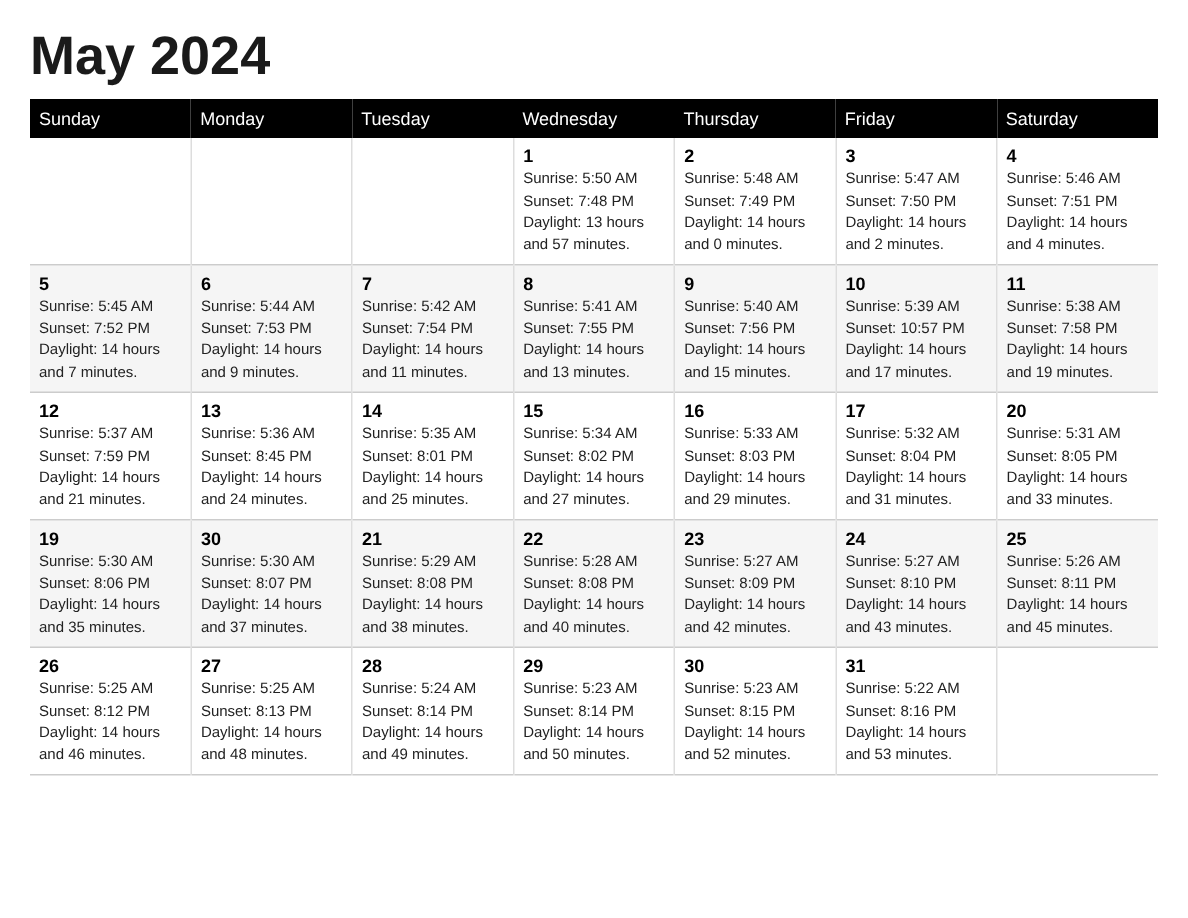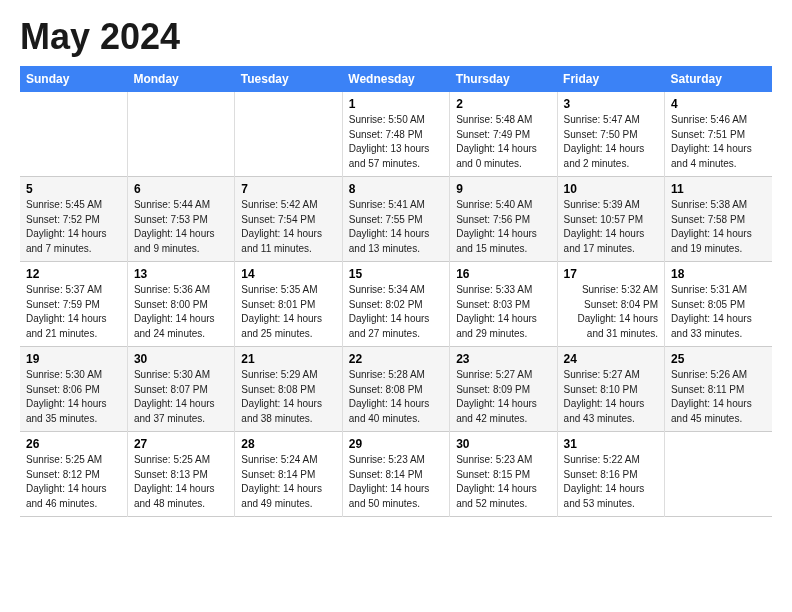--- a/index.html
+++ b/index.html
@@ -58,23 +58,23 @@
       font-size: 15px;
       color: #444;
       margin-top: 2px;
     }
     table {
       width: 100%;
       border-collapse: collapse;
       font-size: 11px;
     }
     thead tr th {
-      background-color: #3b82f6;
+      background-color: #000000;
       color: #fff;
-      font-weight: bold;
+      font-weight: normal;
       text-align: left;
       padding: 6px 6px;
       font-size: 12px;
     }
     tbody tr {
       border-bottom: 1px solid #ccc;
     }
     tbody tr:nth-child(even) {
       background: #f5f5f5;
     }
@@ -211,21 +211,21 @@
         <td>
           <div class="day-num">12</div>
           <div class="day-info" style="white-space: pre-line;">Sunrise: 5:37 AM
 Sunset: 7:59 PM
 Daylight: 14 hours
 and 21 minutes.</div>
         </td>
         <td>
           <div class="day-num">13</div>
           <div class="day-info" style="white-space: pre-line;">Sunrise: 5:36 AM
-Sunset: 8:00 PM
+Sunset: 8:45 PM
 Daylight: 14 hours
 and 24 minutes.</div>
         </td>
         <td>
           <div class="day-num">14</div>
           <div class="day-info" style="white-space: pre-line;">Sunrise: 5:35 AM
 Sunset: 8:01 PM
 Daylight: 14 hours
 and 25 minutes.</div>
         </td>
@@ -238,27 +238,27 @@
         </td>
         <td>
           <div class="day-num">16</div>
           <div class="day-info" style="white-space: pre-line;">Sunrise: 5:33 AM
 Sunset: 8:03 PM
 Daylight: 14 hours
 and 29 minutes.</div>
         </td>
         <td>
           <div class="day-num">17</div>
-          <div class="day-info" style="white-space: pre-line; text-align: right;">Sunrise: 5:32 AM
+          <div class="day-info" style="white-space: pre-line;">Sunrise: 5:32 AM
 Sunset: 8:04 PM
 Daylight: 14 hours
 and 31 minutes.</div>
         </td>
         <td>
-          <div class="day-num">18</div>
+          <div class="day-num">20</div>
           <div class="day-info" style="white-space: pre-line;">Sunrise: 5:31 AM
 Sunset: 8:05 PM
 Daylight: 14 hours
 and 33 minutes.</div>
         </td>
       </tr>
       <tr>
         <td>
           <div class="day-num">19</div>
           <div class="day-info" style="white-space: pre-line;">Sunrise: 5:30 AM

